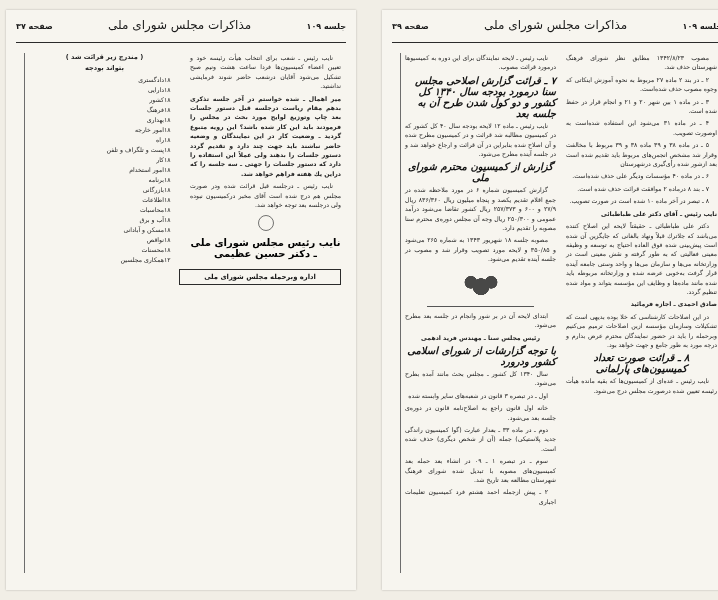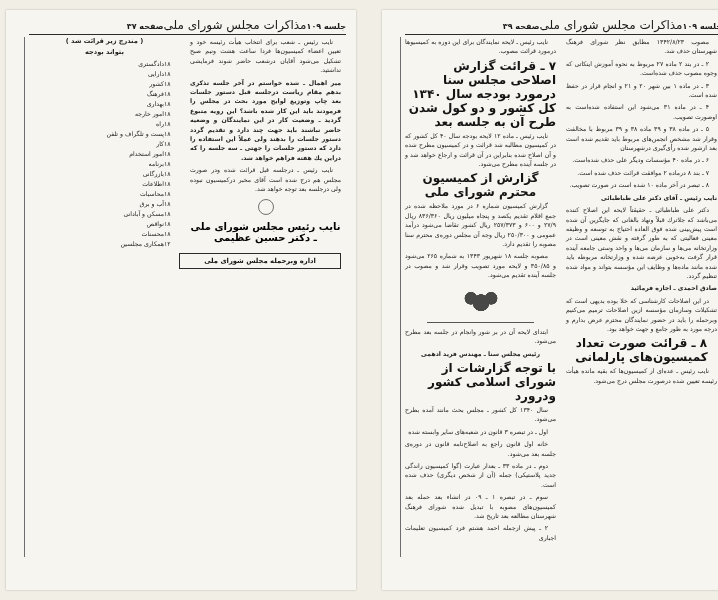--- a/index.html
+++ b/index.html
@@ -25,59 +25,59 @@
   .leaf.left{left:6px;width:350px;}
   .leaf.right{left:382px;width:350px;}
   .leaf-inner{
     position:absolute;
     inset:8px 10px 10px 10px;
   }
   
   .runhead{
     display:flex;
     flex-direction:row-reverse;
-    justify-content:flex-end;
+    justify-content:space-between;
     align-items:baseline;
     font-size:8.5px;
     font-weight:bold;
-    padding-bottom:2px;
+    padding-bottom:10px;
     border-bottom:1.2px solid #2b2b2b;
     color:#1b1b1b;
     letter-spacing:0;
-    margin-left:13px;
   }
   .runhead .mid{font-size:12px;font-weight:normal;}
   .runhead .side{font-size:8px;font-weight:bold;}
   .cols{
     display:flex;
     flex-direction:row-reverse;
-    margin-top:2px;
+    margin-top:10px;
     height:520px;
     padding-left:8px;
   }
   .col{
     width:50%;
     padding:0 5px;
     box-sizing:border-box;
     position:relative;
   }
   .col.withrule::before{
     content:"";
     position:absolute;
     top:0;bottom:0;
     left:0;
     border-left:1px solid #6d6d6d;
   }
   .blk{margin-bottom:5px;}
   .ttl{
-    font-size:12px;
+    font-size:10px;
     font-weight:bold;
     text-align:center;
     margin:3px 0 2px 0;
     color:#141414;
+    font-style:italic;
   }
   .ttl.right{text-align:right;}
   p.tx{
     font-size:6.2px;
     line-height:9.4px;
     text-align:justify;
     margin:0 0 3px 0;
     color:#232323;
     text-indent:8px;
   }

